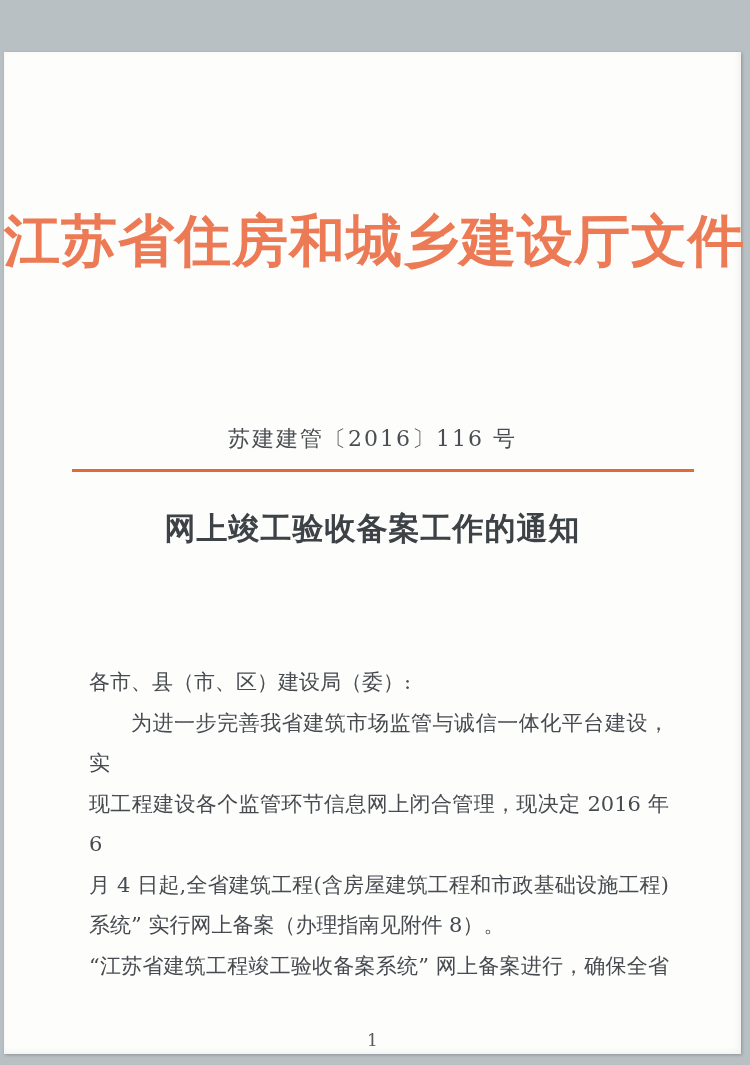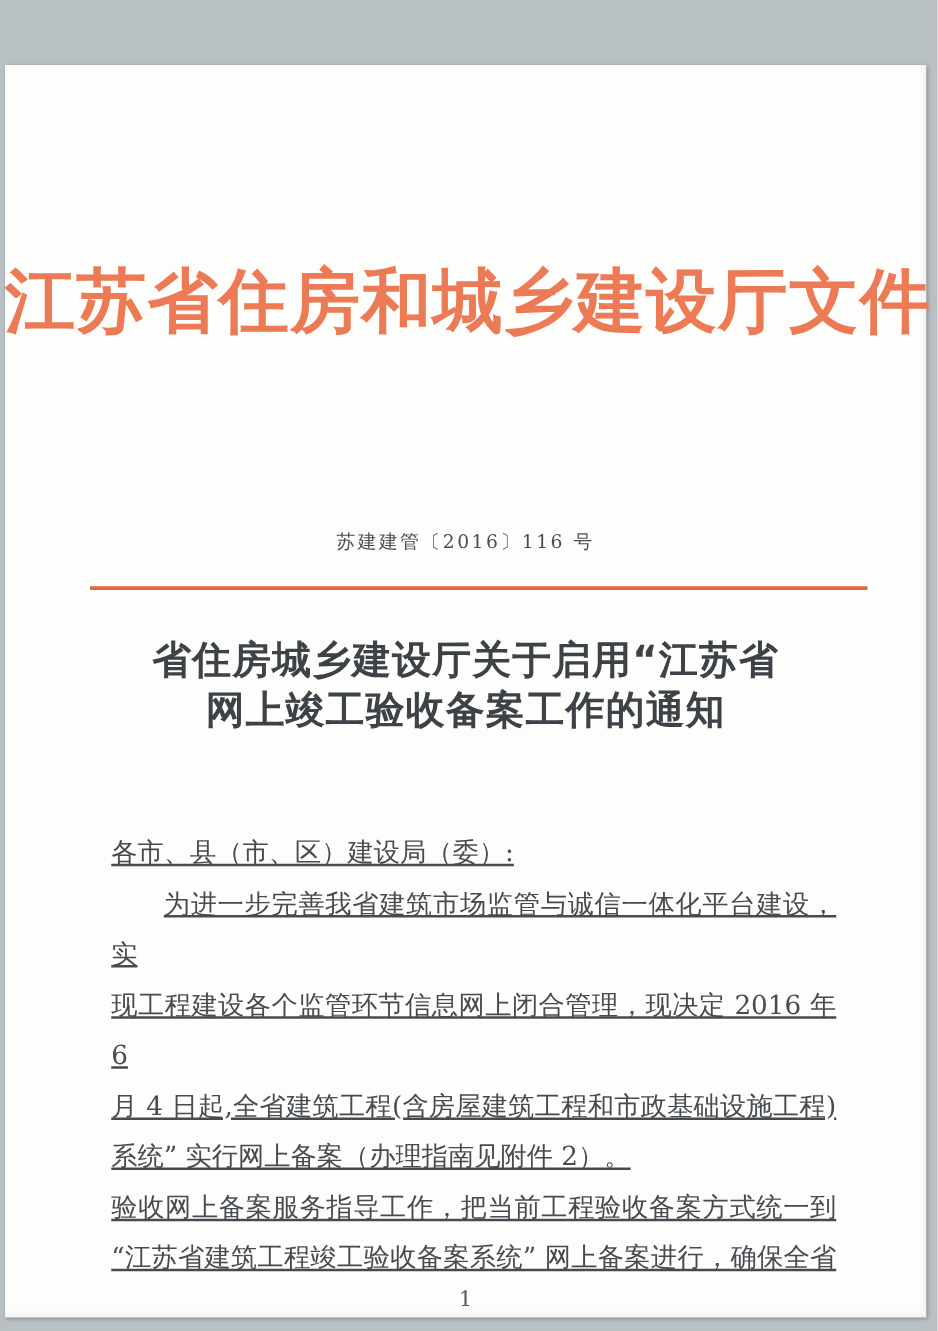--- a/index.html
+++ b/index.html
@@ -20,39 +20,39 @@
     text-align:center;
     font-size:56px;font-weight:bold;
     color:#ec7a55;
     letter-spacing:1px;
     font-family:"DejaVu Serif","Liberation Serif",serif;
     white-space:nowrap;
   }
   .docnum{
     position:absolute;left:0;top:372px;width:100%;
     text-align:center;
-    font-size:15px;color:#4a4e52;letter-spacing:2px;
+    font-size:22px;color:#4a4e52;letter-spacing:2px;
   }
   .red-rule{
     position:absolute;left:68px;top:417px;width:622px;height:3px;
     background:#e06a3a;border:0;
   }
   .notice-heading{
     position:absolute;left:0;top:456px;width:100%;
     text-align:center;
     font-size:31px;line-height:40px;font-weight:700;
     color:#3d4247;letter-spacing:1px;
     font-family:"DejaVu Sans","Liberation Sans",sans-serif;
   }
   .body-text{
     position:absolute;left:85px;top:610px;width:580px;
     font-size:21px;line-height:40.5px;
     color:#474b50;
   }
-  .body-text .line{white-space:nowrap;text-decoration:underline;}
+  .body-text .line{white-space:nowrap;}
   .body-text .fill{
     white-space:normal;
     text-align:justify;
     text-align-last:justify;
   }
   .indent{text-indent:2em;}
   .page-number{
     position:absolute;left:0;top:978px;width:100%;
     text-align:center;font-size:17px;color:#55595d;
   }
@@ -62,31 +62,29 @@
 
 <div class="paper">
 
   <div class="masthead">江苏省住房和城乡建设厅文件</div>
 
   <div class="docnum">苏建建管〔2016〕116 号</div>
 
   <div class="red-rule"></div>
 
   <div class="notice-heading">
-    <div>省住房城乡建设厅关于启用“江苏省</div>
     <div>网上竣工验收备案工作的通知</div>
   </div>
 
   <div class="body-text">
     <div class="line">各市、县（市、区）建设局（委）:</div>
 
     <div class="line fill indent">为进一步完善我省建筑市场监管与诚信一体化平台建设，实</div>
     <div class="line fill">现工程建设各个监管环节信息网上闭合管理，现决定 2016 年 6</div>
     <div class="line fill">月 4 日起,全省建筑工程(含房屋建筑工程和市政基础设施工程)</div>
-    <div class="line">系统” 实行网上备案（办理指南见附件 2）。</div>
+    <div class="line">系统” 实行网上备案（办理指南见附件 8）。</div>
 
-    <div class="line fill">验收网上备案服务指导工作，把当前工程验收备案方式统一到</div>
     <div class="line fill">“江苏省建筑工程竣工验收备案系统” 网上备案进行，确保全省</div>
   </div>
 
   <div class="page-number">1</div>
 
 </div>
 
 </body></html>

